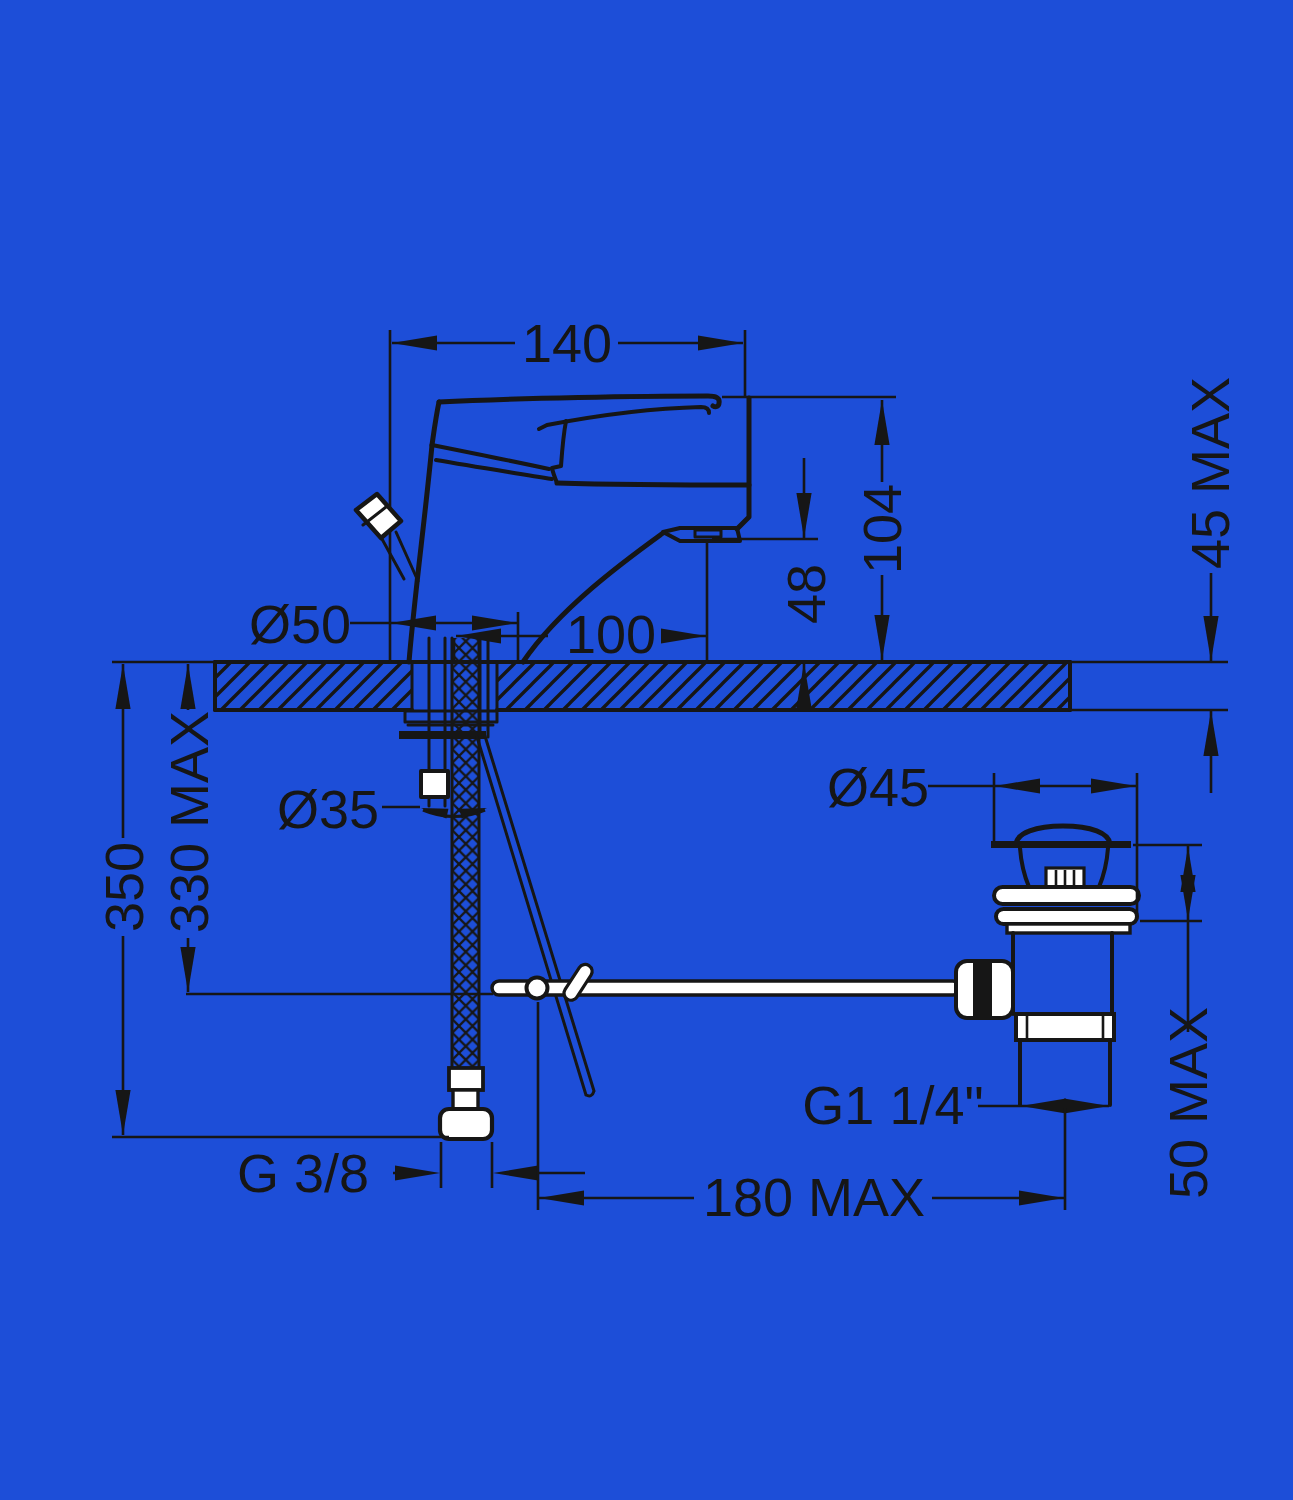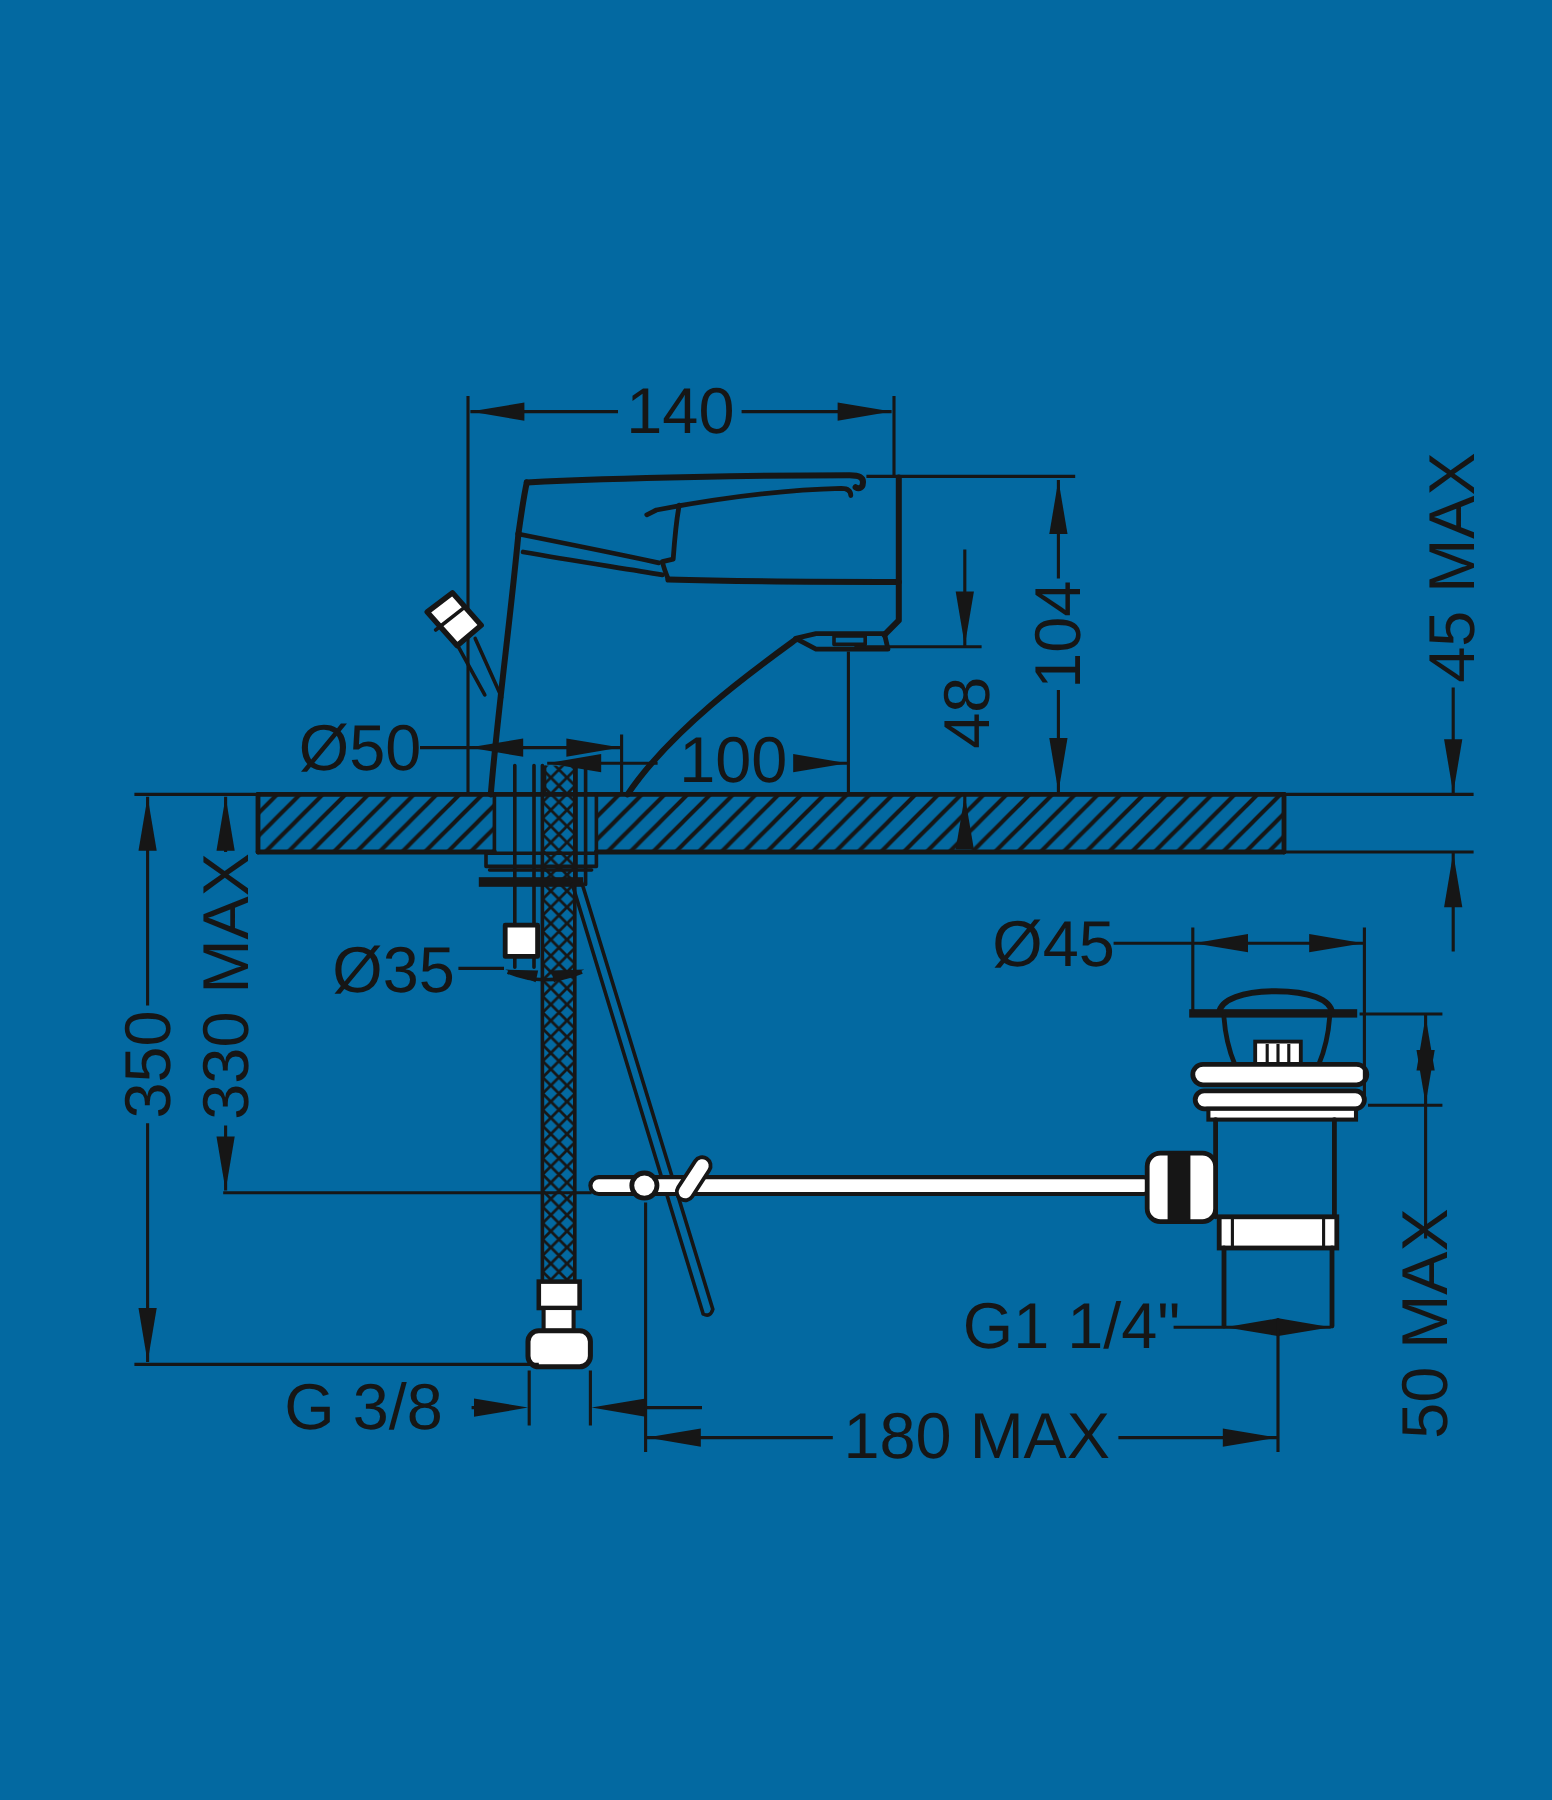--- a/index.html
+++ b/index.html
@@ -1,16 +1,16 @@
 <!DOCTYPE html>
 <html><head>
 <meta charset="utf-8">
 <style>
   html,body{margin:0;padding:0;background:#fff;}
-  .stage{width:1293px;height:1500px;background:#0369a1;position:relative;overflow:hidden;}
+  .stage{width:1293px;height:1500px;background:#1d4ed8;position:relative;overflow:hidden;}
   svg{display:block;}
   .o5{stroke:#161616;stroke-width:5;fill:none;stroke-linecap:round;stroke-linejoin:round;}
   .o4{stroke:#161616;stroke-width:4;fill:none;stroke-linecap:round;stroke-linejoin:round;}
   .o3{stroke:#161616;stroke-width:3;fill:none;stroke-linecap:round;stroke-linejoin:round;}
   .thin{stroke:#161616;stroke-width:2.6;fill:none;stroke-linecap:butt;}
   .fw{fill:#ffffff;}
   .fb{fill:#161616;stroke:none;}
   .dimtext{font-family:"Liberation Sans",sans-serif;font-size:54px;fill:#161616;}
 </style>
 </head>

